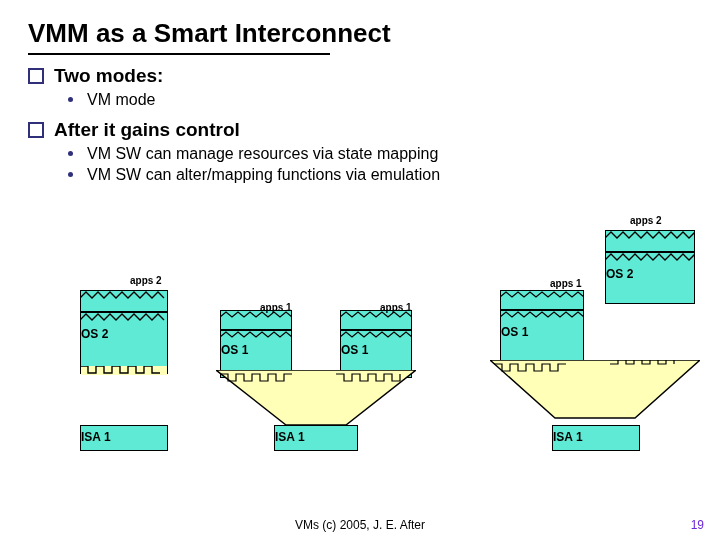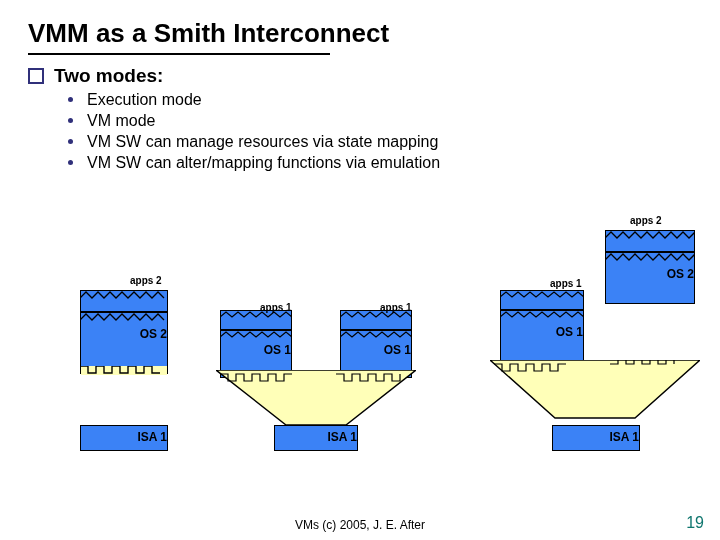--- a/index.html
+++ b/index.html
@@ -4,36 +4,36 @@
 <style>
 body{margin:0;background:#fff;font-family:Arial,Helvetica,sans-serif;width:720px;height:540px;position:relative;color:#000}
 .title{font-size:26px;font-weight:bold;margin:18px 0 4px 28px}
 .rule{border-top:2px solid #000;margin:0 0 0 28px;width:302px}
 .content{margin:4px 0 0 28px}
 .l1{font-size:19px;font-weight:bold;margin:10px 0 4px 0}
 .bul1{display:inline-block;width:12px;height:12px;border:2px solid #30307a;margin-right:10px;vertical-align:-2px}
 .l2{font-size:16px;margin:3px 0 2px 40px}
 .dot{display:inline-block;width:5px;height:5px;border-radius:50%;background:#30307a;margin-right:14px;vertical-align:3px}
 .footer{position:absolute;bottom:8px;width:100%;text-align:center;font-size:12px}
-.pg{position:absolute;bottom:8px;right:16px;font-size:16px;color:#0f766e}
+.pg{position:absolute;bottom:8px;right:16px;font-size:12px;color:#6d28d9}
 .diagram{position:absolute;left:30px;top:270px;width:670px;height:240px}
-.box{position:absolute;background:#3b82f6;border:1.5px solid #000;font-size:12px;font-weight:bold;text-align:right}
+.box{position:absolute;background:#5eead4;border:1.5px solid #000;font-size:12px;font-weight:bold;text-align:left}
 .lbl{position:absolute;font-size:10px;font-weight:bold}
 svg.z{position:absolute}
 </style>
 </head>
 <body>
 
-<div class="title">VMM as a Smith Interconnect</div>
+<div class="title">VMM as a Smart Interconnect</div>
 <div class="rule"></div>
 
 <div class="content">
   <div class="l1"><span class="bul1"></span><span>Two modes:</span></div>
-  <div class="l2"><span class="dot"></span><span>Execution mode</span></div>
   <div class="l2"><span class="dot"></span><span>VM mode</span></div>
+  <div class="l1"><span class="bul1"></span><span>After it gains control</span></div>
   <div class="l2"><span class="dot"></span><span>VM SW can manage resources via state mapping</span></div>
   <div class="l2"><span class="dot"></span><span>VM SW can alter/mapping functions via emulation</span></div>
 </div>
 
 <div class="diagram">
 
   <div class="box" style="left:575px;top:-40px;width:88px;height:20px"></div>
   <div class="lbl" style="left:600px;top:-55px">apps 2</div>
   <svg class="z" style="left:575px;top:-40px" width="90" height="10">
       <polyline points="0,8 6,2 12,8 18,2 24,8 30,2 36,8 42,2 48,8 54,2 60,8 66,2 72,8 78,2 84,8 90,2" fill="none" stroke="#000" stroke-width="1.3"></polyline>

